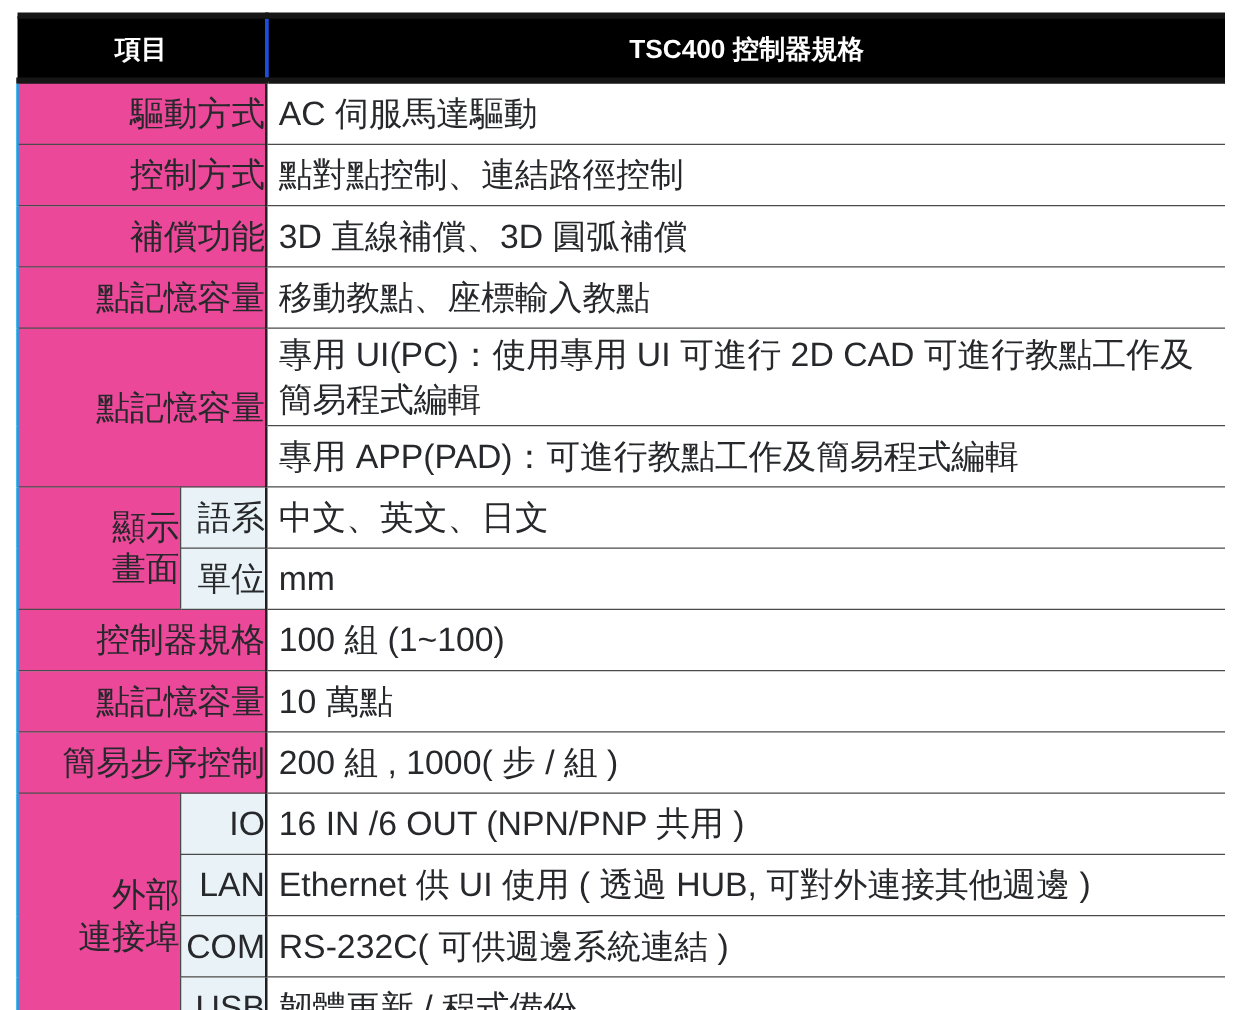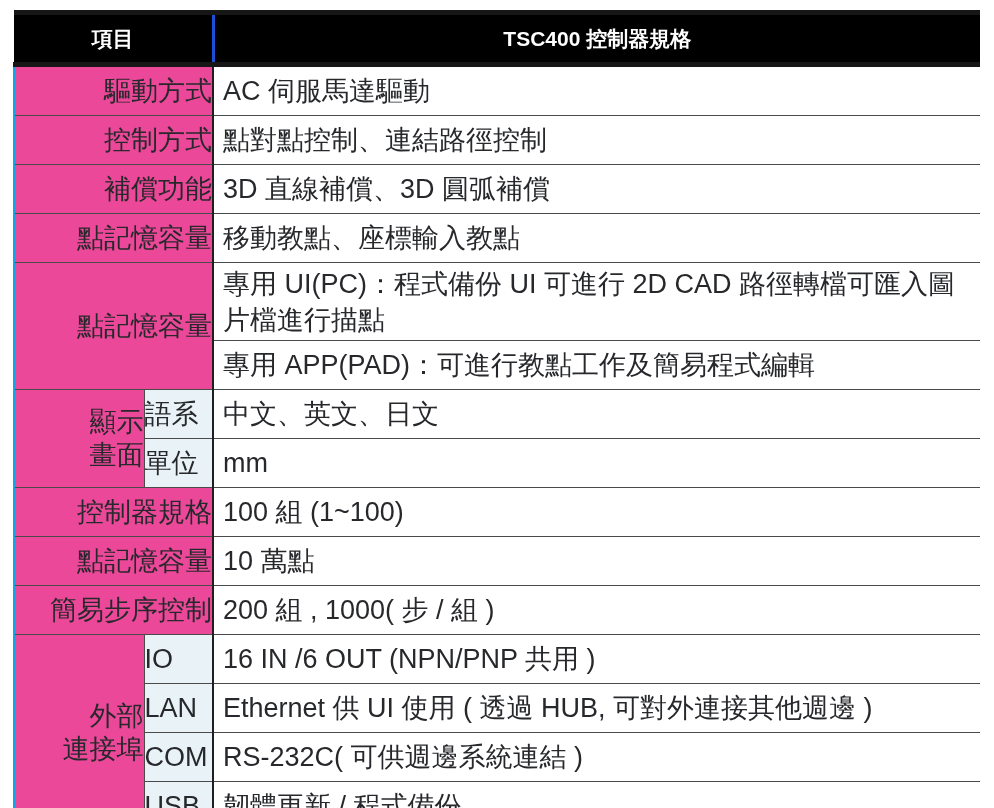--- a/index.html
+++ b/index.html
@@ -42,21 +42,21 @@
 
   td.lbl {
     background: #ec4899;
     text-align: right;
     border-left: 2px solid #0ea5e9;
     white-space: pre-line;
     line-height: 33px;
   }
   td.sub {
     background: #e9f3f7;
-    text-align: left;
+    text-align: right;
     border-left: 1.5px solid #4a4a4a;
   }
   td.val {
     border-left: 2px solid #1f1f1f;
     padding: 2px 10px 2px 9px;
     text-align: left;
     line-height: 36px;
   }
 </style>
 </head>
@@ -87,21 +87,21 @@
       <tr>
         <td class="lbl" colspan="2">補償功能</td>
         <td class="val">3D 直線補償、3D 圓弧補償</td>
       </tr>
       <tr>
         <td class="lbl" colspan="2">點記憶容量</td>
         <td class="val">移動教點、座標輸入教點</td>
       </tr>
       <tr class="tall">
         <td class="lbl" colspan="2" rowspan="2">點記憶容量</td>
-        <td class="val">專用 UI(PC)：程式備份 UI 可進行 2D CAD 路徑轉檔可匯入圖片檔進行描點</td>
+        <td class="val">專用 UI(PC)：使用專用 UI 可進行 2D CAD 可進行教點工作及簡易程式編輯</td>
       </tr>
       <tr>
         <td class="val">專用 APP(PAD)：可進行教點工作及簡易程式編輯</td>
       </tr>
       <tr>
         <td class="lbl" rowspan="2">顯示
 畫面</td>
         <td class="sub">語系</td>
         <td class="val">中文、英文、日文</td>
       </tr>

